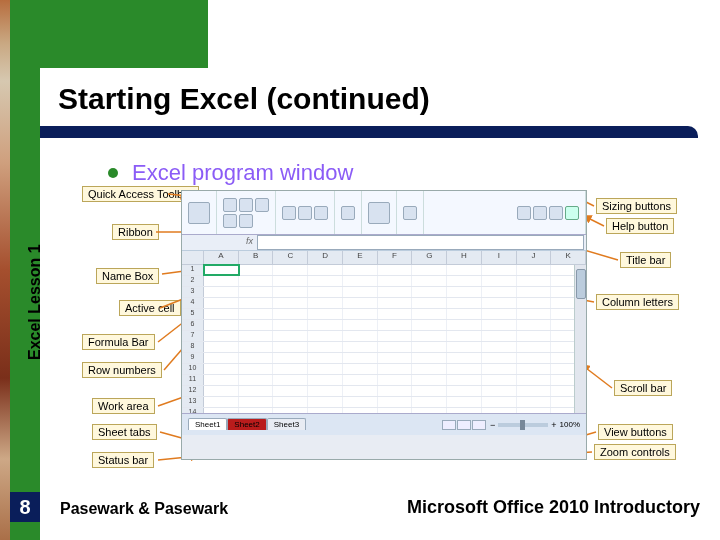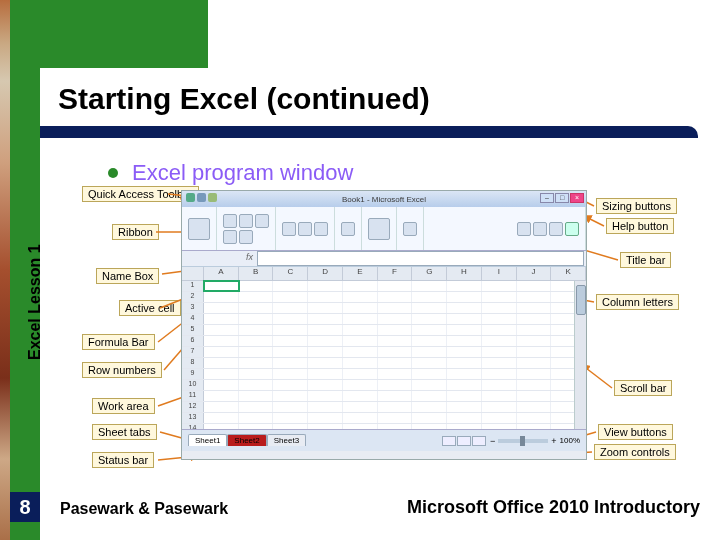--- a/index.html
+++ b/index.html
@@ -166,33 +166,20 @@
     <line x1="506" y1="16" x2="490" y2="8" class="orange" stroke-width="1.5" marker-end="url(#ah)"></line>
     <line x1="516" y1="36" x2="496" y2="26" class="orange" stroke-width="1.5" marker-end="url(#ah)"></line>
     <line x1="530" y1="70" x2="320" y2="8" class="orange" stroke-width="1.5" marker-end="url(#ah)"></line>
     <line x1="506" y1="112" x2="420" y2="96" class="orange" stroke-width="1.5" marker-end="url(#ah)"></line>
     <line x1="524" y1="198" x2="494" y2="175" class="orange" stroke-width="1.5" marker-end="url(#ah)"></line>
     <line x1="508" y1="242" x2="440" y2="262" class="orange" stroke-width="1.5" marker-end="url(#ah)"></line>
     <line x1="504" y1="262" x2="472" y2="264" class="orange" stroke-width="1.5" marker-end="url(#ah)"></line>
   </svg>
 
   <div class="excel-window">
-    <div class="titlebar">
-      <div class="qat">
-        <div class="qat-ico"></div>
-        <div class="qat-ico" style="background:#79b"></div>
-        <div class="qat-ico" style="background:#9b7"></div>
-      </div>
-      <span class="tb-text">Book1 - Microsoft Excel</span>
-      <div class="win-btns">
-        <div class="win-btn">–</div>
-        <div class="win-btn">□</div>
-        <div class="win-btn close">×</div>
-      </div>
-    </div>
     <div class="ribbon-body">
       <div class="rib-group">
         <div class="rib-ico big"></div>
       </div>
       <div class="rib-group">
         <div style="display:flex;gap:2px;">
             <div class="rib-ico"></div>
             <div class="rib-ico"></div>
             <div class="rib-ico"></div>
           </div>

